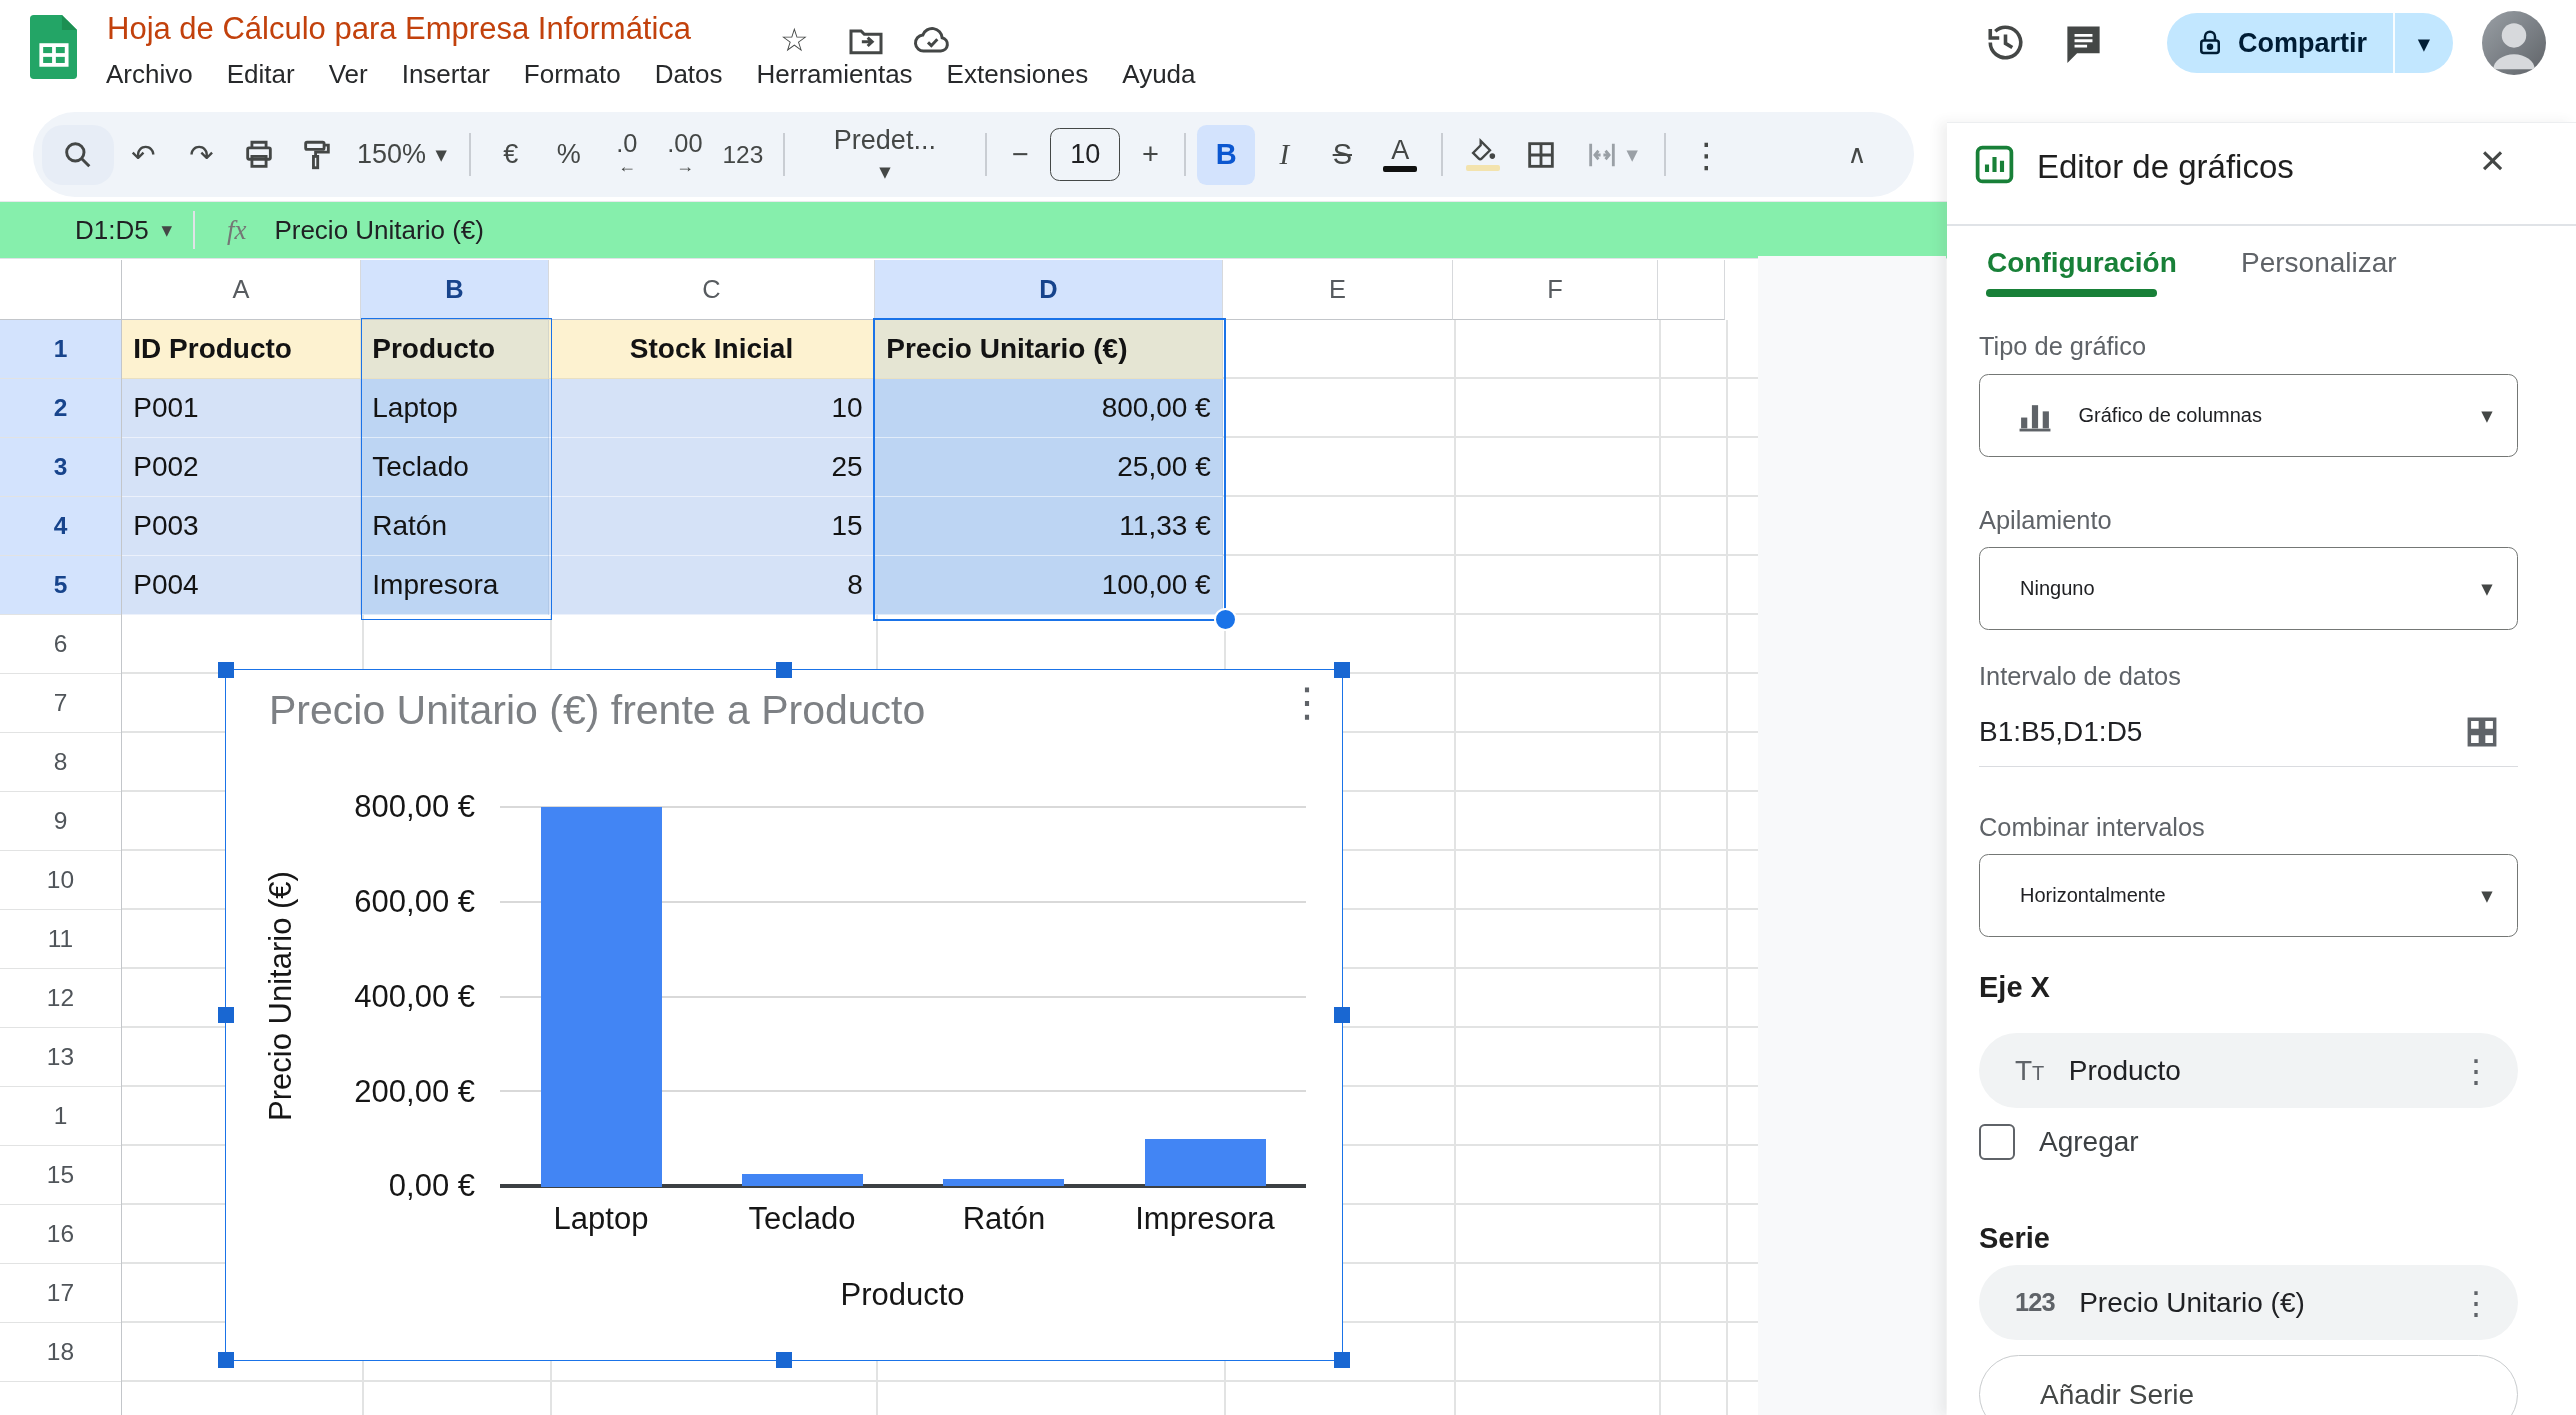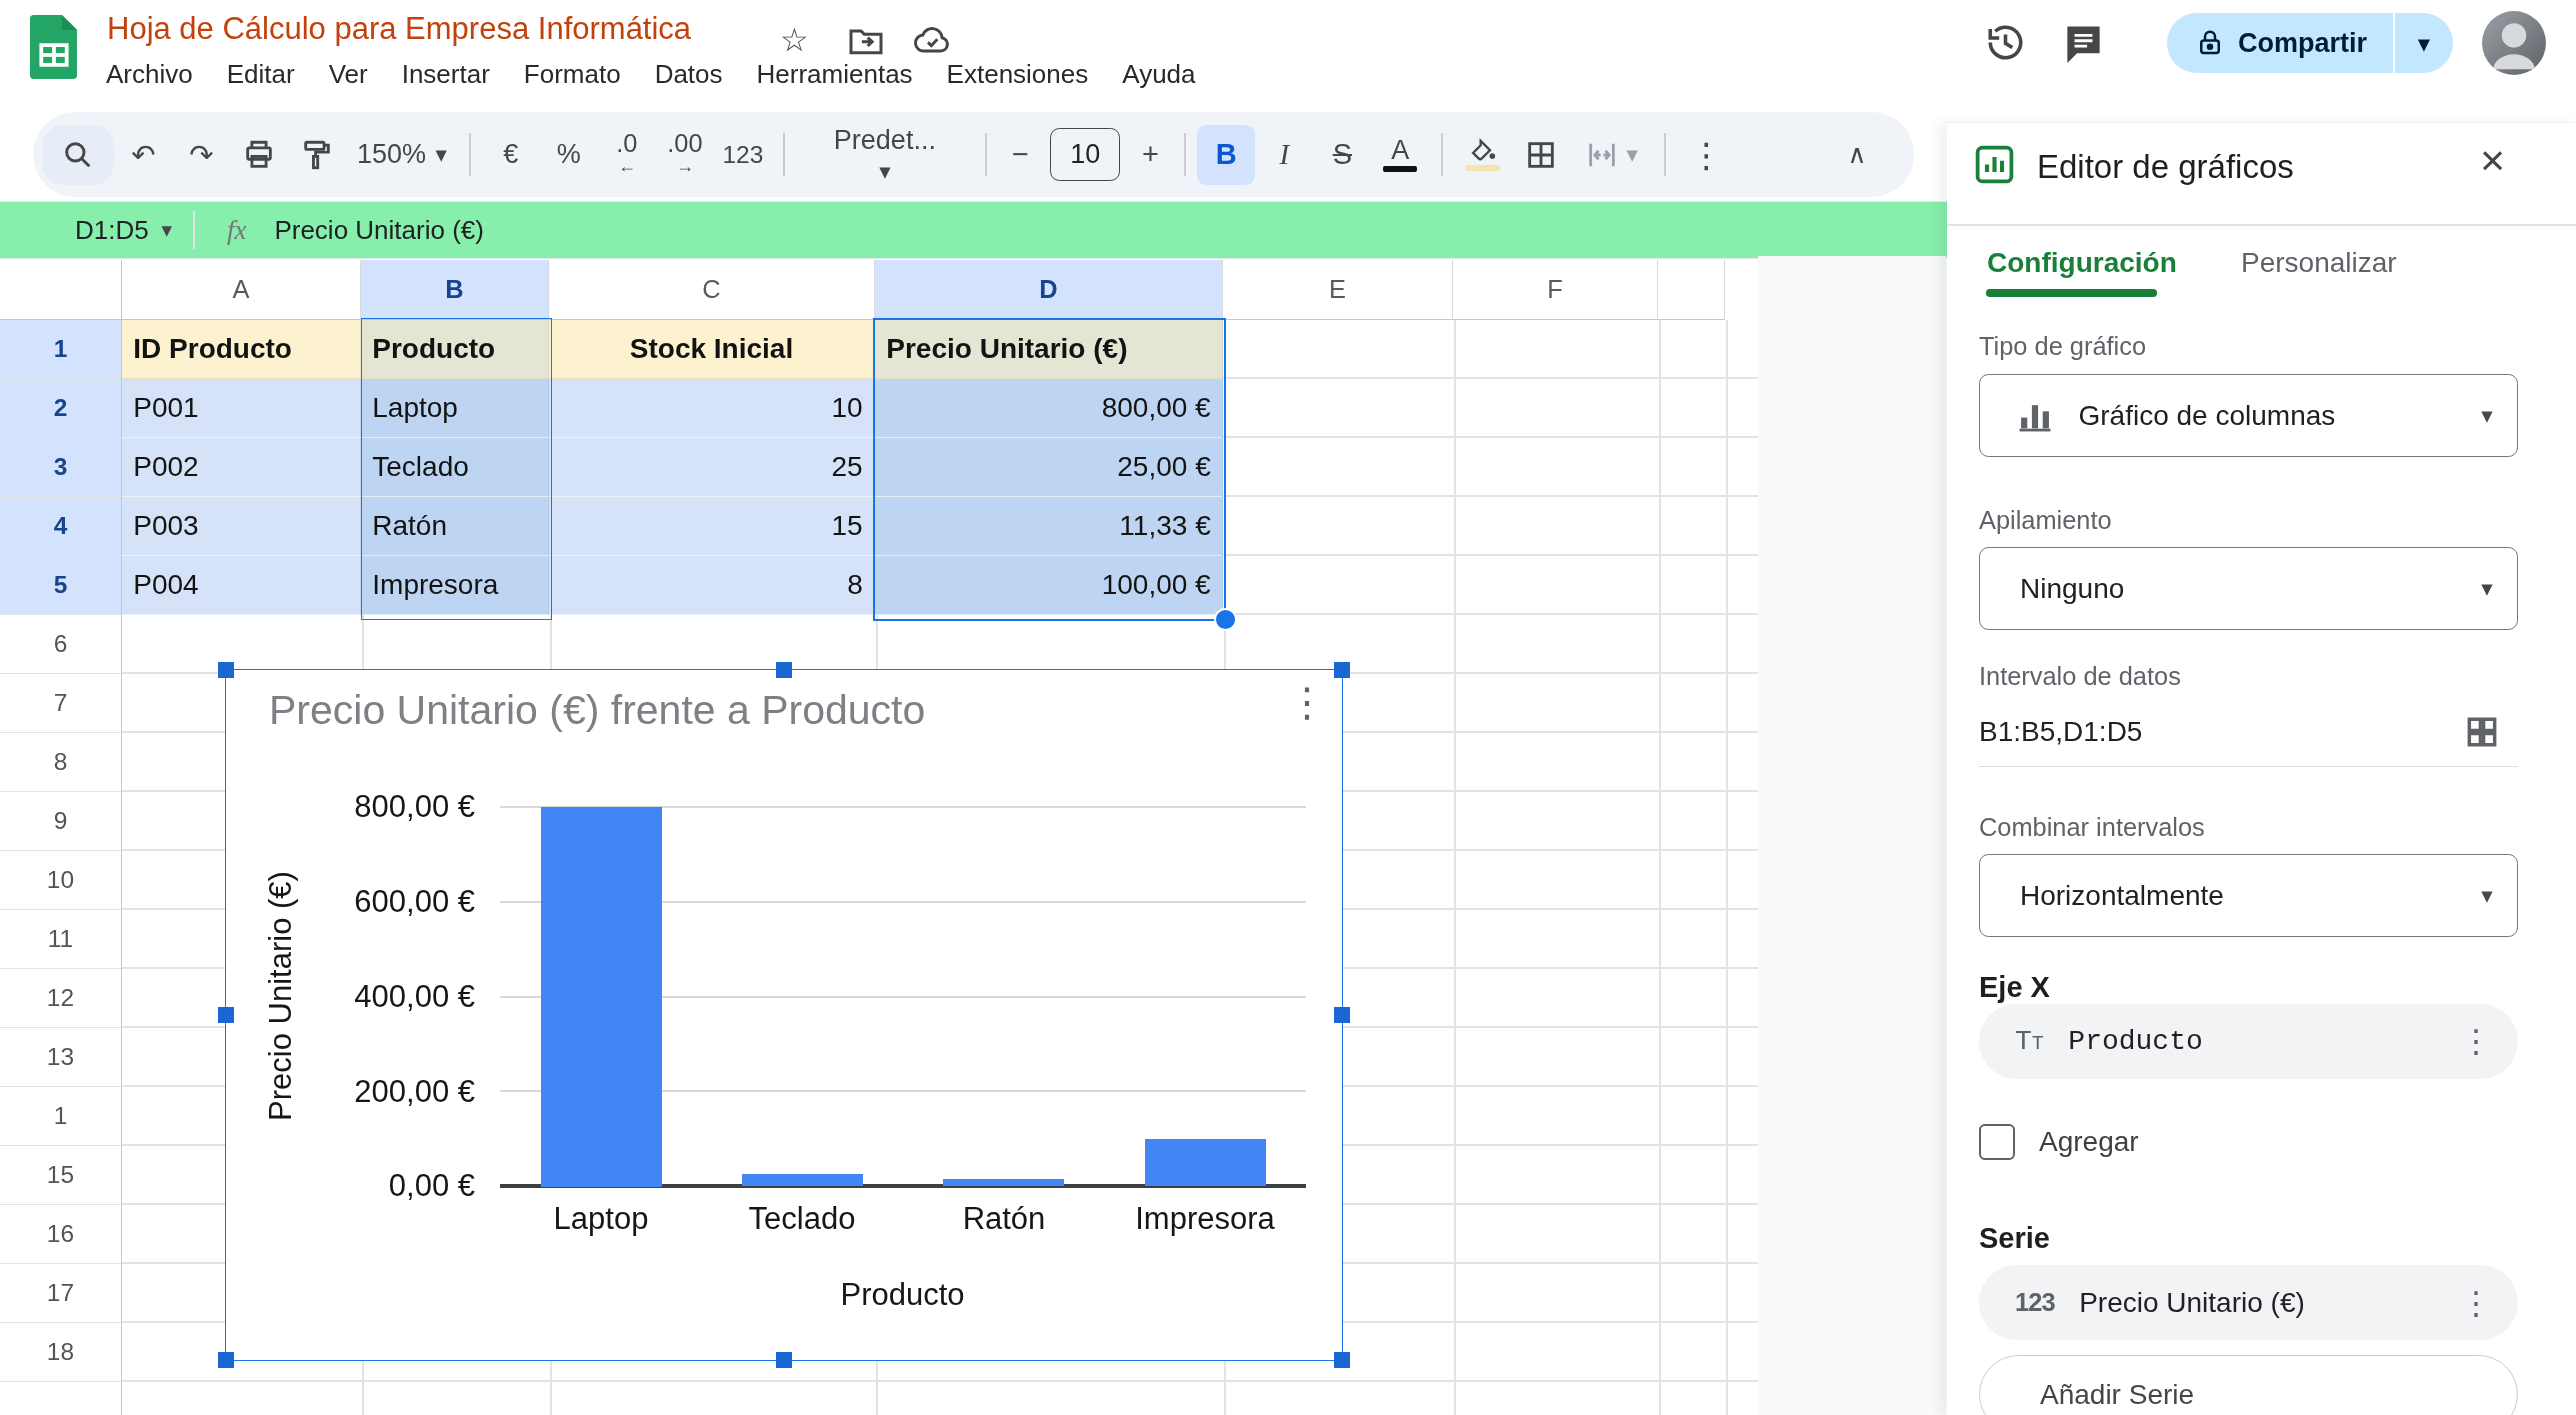--- a/index.html
+++ b/index.html
@@ -105,21 +105,21 @@
   #panel-title{position:absolute;left:90px;top:24.5px;font-size:33px;color:#1f1f1f;}
   #panel-close{position:absolute;left:533px;top:13px;font-size:43px;color:#444746;}
   #panel-div{position:absolute;left:0;top:101px;width:629px;height:1.9px;background:#e0e3e7;}
   .tab{position:absolute;top:124px;font-size:28px;}
   #tab-config{left:40px;color:#188038;font-weight:600;}
   #tab-custom{left:294px;color:#5f6368;font-weight:500;}
   #tab-underline{position:absolute;left:39px;top:166px;width:171px;height:7.5px;border-radius:3.8px;background:#188038;}
   .p-label{position:absolute;left:32px;font-size:25.4px;color:#5f6368;}
   .p-select{position:absolute;left:32px;width:539px;height:83px;border:1.9px solid #747775;border-radius:9.4px;
             box-sizing:border-box;display:flex;align-items:center;background:#fff;}
-  .p-select .txt{font-size:28px;color:#202124;}
+  .p-select .txt{font-size:20px;color:#202124;}
   .p-select .caret{position:absolute;right:24.5px;font-size:22.6px;color:#444746;}
   .p-head{position:absolute;left:32px;font-size:29px;font-weight:700;color:#1f1f1f;}
   .p-pill{position:absolute;left:32px;width:539px;height:75px;border-radius:38px;background:#f1f3f4;
           display:flex;align-items:center;}
   .p-pill .txt{font-size:28px;color:#202124;}
   .p-pill .dots{position:absolute;right:26px;font-size:32px;color:#5f6368;}
   .pill-icn{margin:0 24.5px 0 36px;color:#5f6368;}
   #range-row{position:absolute;left:32px;top:575px;width:539px;height:68px;border-bottom:1.9px solid #dadce0;
              display:flex;align-items:center;}
   #range-value{font-size:28px;color:#202124;}
@@ -441,21 +441,21 @@
       </span>
     </div>
 
     <div class="p-label" style="top:690px;">Combinar intervalos</div>
     <div class="p-select" style="top:731px;">
       <span class="txt" style="margin-left:40px;">Horizontalmente</span>
       <span class="caret">▾</span>
     </div>
 
     <div class="p-head" style="top:848px;">Eje X</div>
-    <div class="p-pill" style="top:881px;font-family:Liberation Mono, monospace;">
+    <div class="p-pill" style="top:910px;">
       <span class="pill-icn"><span class="tt-big">T</span><span class="tt-small">T</span></span>
       <span class="txt">Producto</span>
       <span class="dots">⋮</span>
     </div>
     <div id="agg-check"></div>
     <div id="agg-label">Agregar</div>
 
     <div class="p-head" style="top:1099px;">Serie</div>
     <div class="p-pill" style="top:1142px;">
       <span class="pill-icn icn123">123</span>

